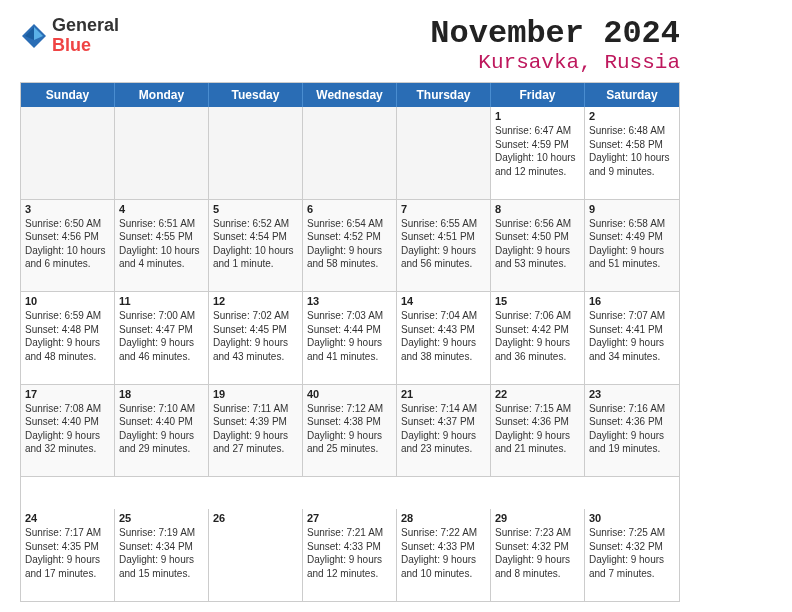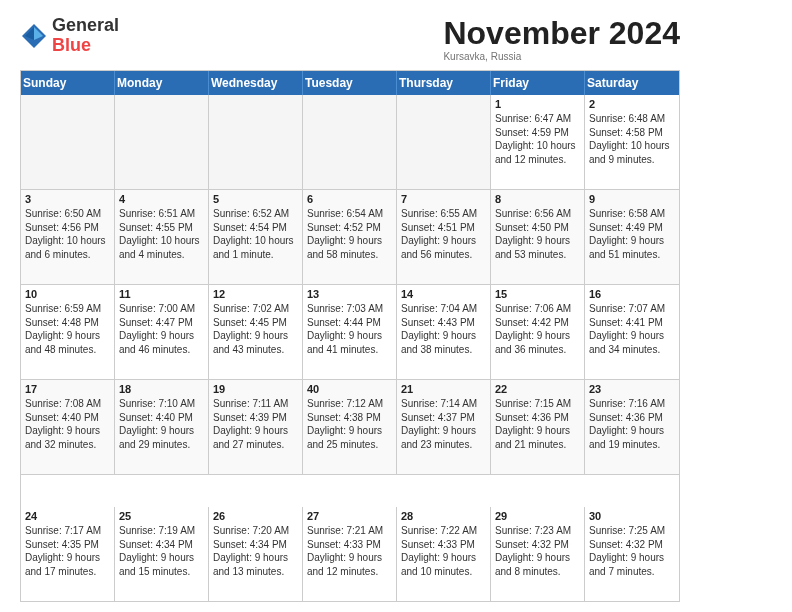--- a/index.html
+++ b/index.html
@@ -41,48 +41,49 @@
     .logo-blue {
       font-size: 18px;
       font-weight: bold;
       color: #ef4444;
     }
     .logo-icon {
       width: 28px;
       height: 28px;
     }
     .title-block {
-      text-align: left;
+      text-align: right;
+      font-family: Liberation Mono, monospace;
     }
     .month-title {
       font-size: 32px;
       font-weight: bold;
       color: #222;
       line-height: 1.1;
     }
     .location {
-      font-size: 10px;
-      color: #737373;
+      font-size: 21px;
+      color: #be185d;
     }
     .calendar {
       flex: 1;
       display: flex;
       flex-direction: column;
       border: 1px solid #ccc;
     }
     .cal-header {
       display: grid;
       grid-template-columns: repeat(7, 1fr);
       background: #2a6db5;
     }
     .cal-header-cell {
       color: #fff;
       font-size: 12px;
       font-weight: bold;
-      text-align: left;
+      text-align: center;
       padding: 5px 2px;
       border-right: 1px solid #4a8dd0;
     }
     .cal-header-cell:last-child { border-right: none; }
     .cal-body {
       flex: 1;
       display: flex;
       flex-direction: column;
     }
     .cal-row {
@@ -135,22 +136,22 @@
     <div class="title-block">
       <div class="month-title">November 2024</div>
       <div class="location">Kursavka, Russia</div>
     </div>
   </div>
 
   <div class="calendar">
     <div class="cal-header">
     <div class="cal-header-cell">Sunday</div>
         <div class="cal-header-cell">Monday</div>
+        <div class="cal-header-cell">Tuesday</div>
         <div class="cal-header-cell">Wednesday</div>
-        <div class="cal-header-cell">Tuesday</div>
         <div class="cal-header-cell">Thursday</div>
         <div class="cal-header-cell">Friday</div>
         <div class="cal-header-cell">Saturday</div>
       </div>
     <div class="cal-body">
     <div class="cal-row">
           <div class="cal-cell empty"></div>
           <div class="cal-cell empty"></div>
           <div class="cal-cell empty"></div>
           <div class="cal-cell empty"></div>
@@ -333,24 +334,20 @@
           </div>
           <div class="cal-cell">
             <div class="day-num">25</div>
             <div class="day-info">Sunrise: 7:19 AM
 Sunset: 4:34 PM
 Daylight: 9 hours
 and 15 minutes.</div>
           </div>
           <div class="cal-cell">
             <div class="day-num">26</div>
-            <div class="day-info">Sunrise: 7:20 AM
-Sunset: 4:34 PM
-Daylight: 9 hours
-and 13 minutes.</div>
           </div>
           <div class="cal-cell">
             <div class="day-num">27</div>
             <div class="day-info">Sunrise: 7:21 AM
 Sunset: 4:33 PM
 Daylight: 9 hours
 and 12 minutes.</div>
           </div>
           <div class="cal-cell">
             <div class="day-num">28</div>

